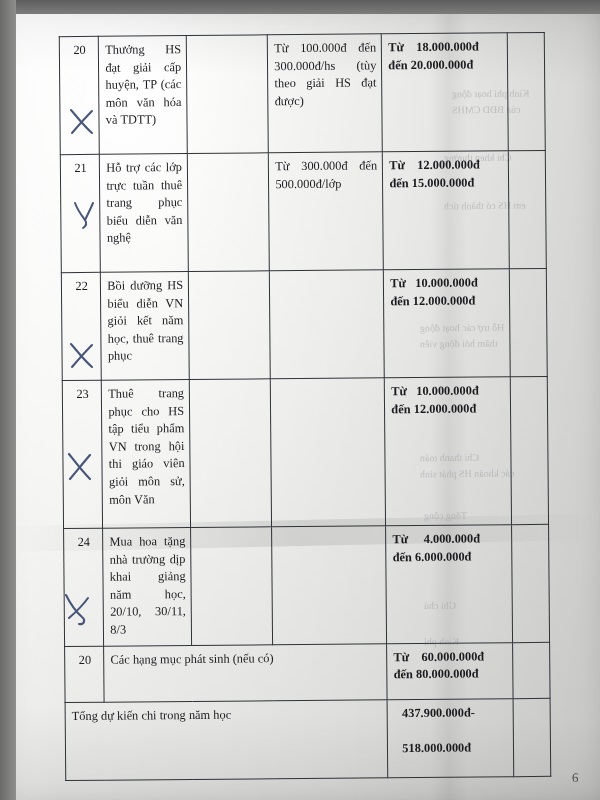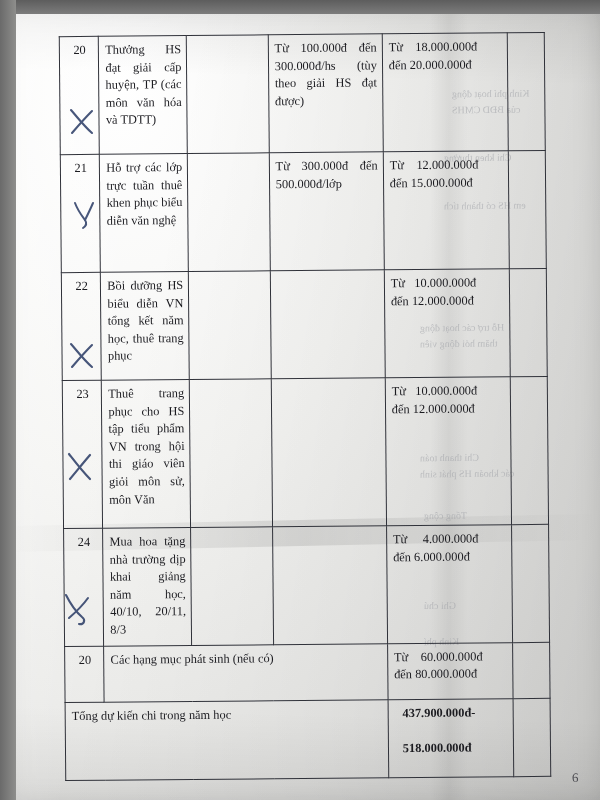--- a/index.html
+++ b/index.html
@@ -81,21 +81,21 @@
     text-align: center;
     padding-top: 7px;
   }
   td.c-item { width: 92px; text-align: justify; text-justify: inter-word; hyphens: none; }
   td.c-mid  { width: 100px; }
   td.c-amt  { width: 118px; text-align: justify; }
   td.c-amt2 { width: 116px; }
   td.c-last { width: 36px; }
 
   .just { text-align: justify; text-align-last: left; }
-  .amt-line { display: block; white-space: pre; }
+  .amt-line { display: block; white-space: pre; font-weight: bold; }
   .bold { font-weight: bold; }
 
   
   td.c-total-label {
     text-align: left;
     padding-left: 8px;
   }
 
   
   .pen {
@@ -165,33 +165,33 @@
         <td class="c-amt just">Từ 100.000đ đến 300.000đ/hs (tùy theo giải HS đạt được)</td>
         <td class="c-amt2">
           <span class="amt-line">Từ    18.000.000đ</span>
           <span class="amt-line">đến 20.000.000đ</span>
         </td>
         <td class="c-last"></td>
       </tr>
 
       <tr style="height:118px;">
         <td class="c-no">21</td>
-        <td class="c-item just">Hỗ trợ các lớp trực tuần thuê khen phục biểu diễn văn nghệ</td>
+        <td class="c-item just">Hỗ trợ các lớp trực tuần thuê trang phục biểu diễn văn nghệ</td>
         <td class="c-mid"></td>
         <td class="c-amt just">Từ 300.000đ đến 500.000đ/lớp</td>
         <td class="c-amt2">
           <span class="amt-line">Từ    12.000.000đ</span>
           <span class="amt-line">đến 15.000.000đ</span>
         </td>
         <td class="c-last"></td>
       </tr>
 
       <tr style="height:108px;">
         <td class="c-no">22</td>
-        <td class="c-item just">Bồi dưỡng HS biểu diễn VN tổng kết năm học, thuê trang phục</td>
+        <td class="c-item just">Bồi dưỡng HS biểu diễn VN giỏi kết năm học, thuê trang phục</td>
         <td class="c-mid"></td>
         <td class="c-amt"></td>
         <td class="c-amt2">
           <span class="amt-line">Từ   10.000.000đ</span>
           <span class="amt-line">đến 12.000.000đ</span>
         </td>
         <td class="c-last"></td>
       </tr>
 
       <tr style="height:148px;">
@@ -201,21 +201,21 @@
         <td class="c-amt"></td>
         <td class="c-amt2">
           <span class="amt-line">Từ   10.000.000đ</span>
           <span class="amt-line">đến 12.000.000đ</span>
         </td>
         <td class="c-last"></td>
       </tr>
 
       <tr style="height:112px;">
         <td class="c-no">24</td>
-        <td class="c-item just">Mua hoa tặng nhà trường dịp khai giảng năm học, 40/10, 20/11, 8/3</td>
+        <td class="c-item just">Mua hoa tặng nhà trường dịp khai giảng năm học, 20/10, 30/11, 8/3</td>
         <td class="c-mid"></td>
         <td class="c-amt"></td>
         <td class="c-amt2">
           <span class="amt-line">Từ     4.000.000đ</span>
           <span class="amt-line">đến 6.000.000đ</span>
         </td>
         <td class="c-last"></td>
       </tr>
 
       <tr style="height:56px;">

